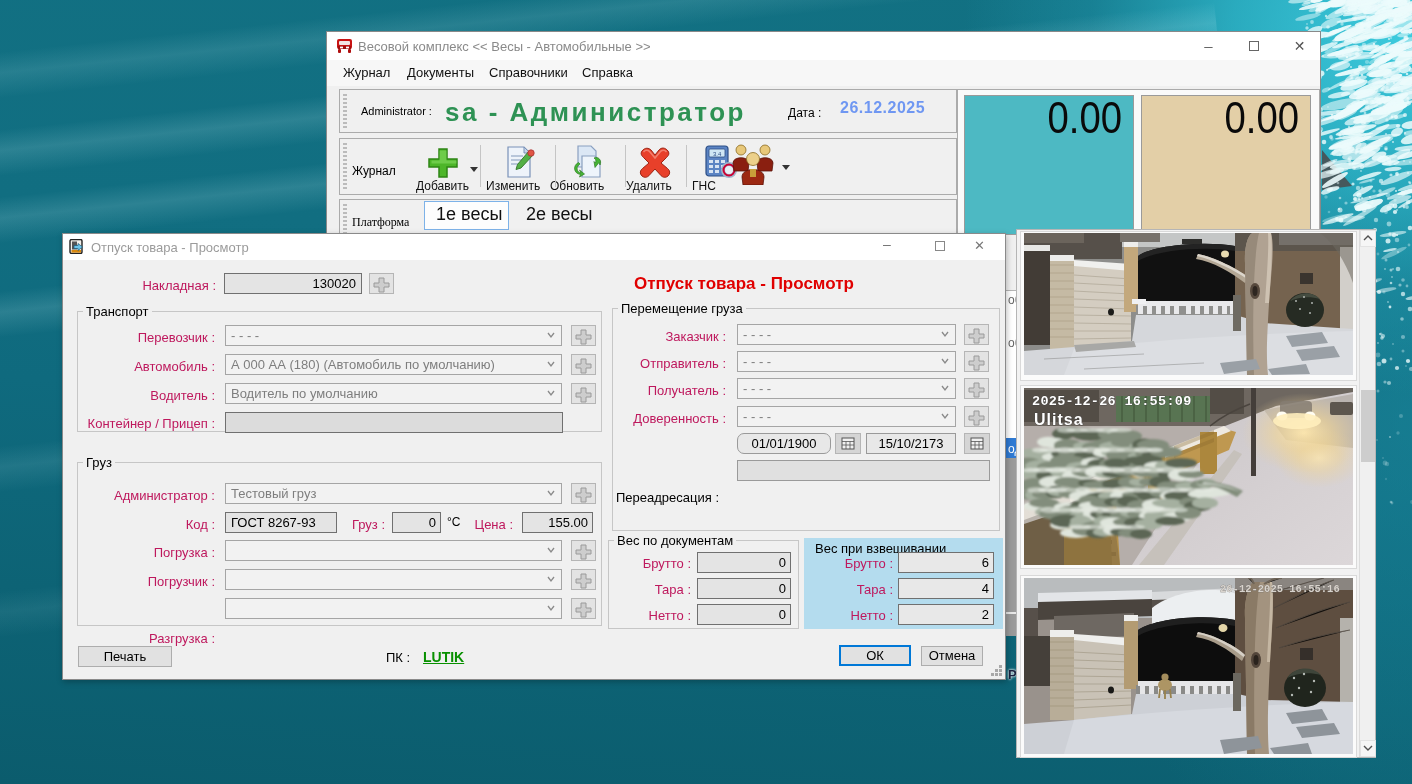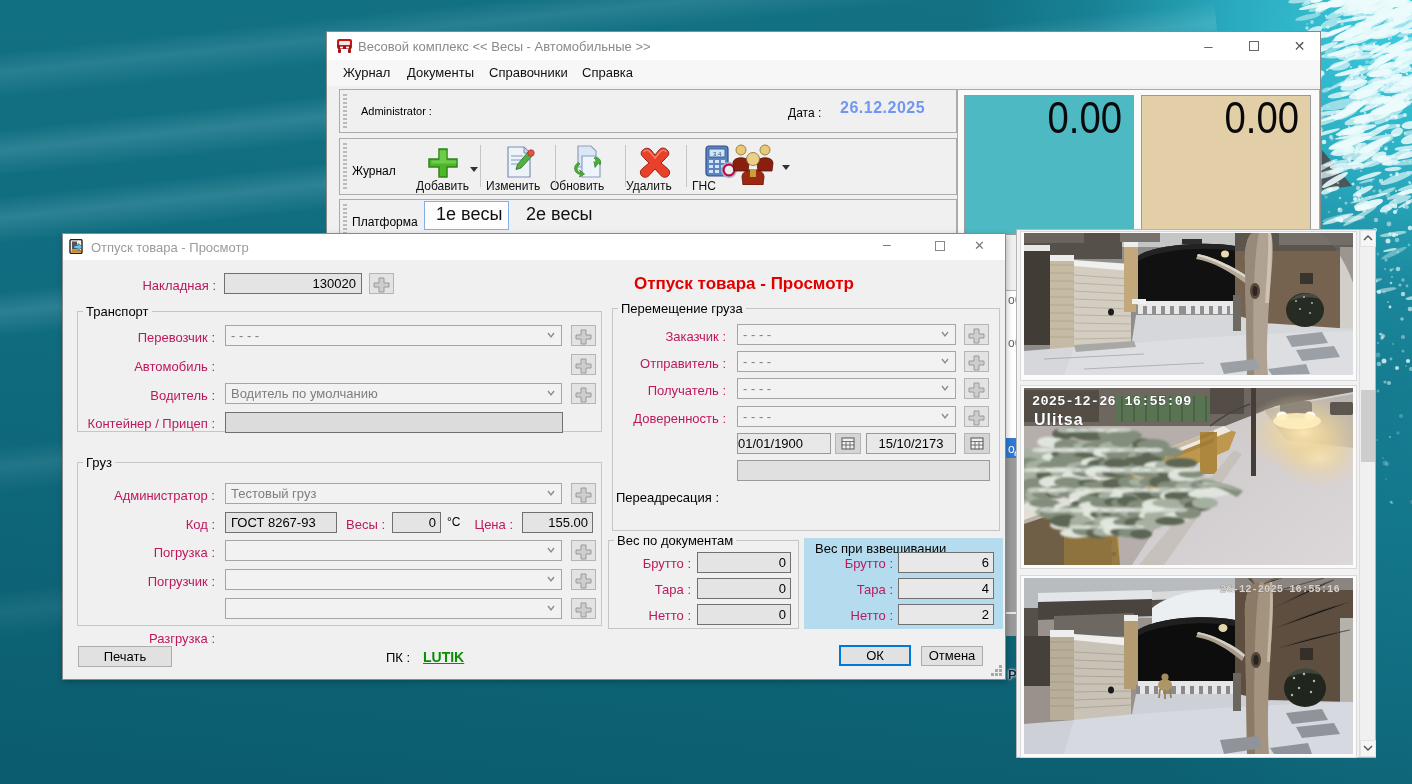--- a/index.html
+++ b/index.html
@@ -885,20 +885,21 @@
  </div>
  <div id="mw-menu">
   <span style="position:absolute;left:16px;top:5px;">Журнал</span>
   <span style="position:absolute;left:80px;top:5px;">Документы</span>
   <span style="position:absolute;left:162px;top:5px;">Справочники</span>
   <span style="position:absolute;left:255px;top:5px;">Справка</span>
  </div>
  <div class="panel" style="left:12px;top:57px;width:618px;height:44px;">
   <div class="grip"></div>
   <span style="position:absolute;left:21px;top:15px;font-size:11px;color:#000;">Administrator :</span>
+  <span style="position:absolute;left:105px;top:7px;font-size:26px;font-weight:bold;color:#2e9254;letter-spacing:2.5px;">sa - Администратор</span>
   <span style="position:absolute;left:448px;top:16px;font-size:12px;color:#000;">Дата :</span>
   <span style="position:absolute;left:500px;top:9px;font-size:16px;font-weight:bold;color:#6f97f2;letter-spacing:0.5px;">26.12.2025</span>
  </div>
  <div class="panel" style="left:12px;top:106px;width:618px;height:57px;">
   <div class="grip"></div>
   <span style="position:absolute;left:12px;top:25px;font-size:12px;color:#000;">Журнал</span>
   <svg style="position:absolute;left:86px;top:7px" width="34" height="32" viewBox="0 0 34 32">
    <path d="M13 3 h8 v10 h10 v8 h-10 v10 h-8 v-10 h-10 v-8 h10 z" fill="#4db629" stroke="#2e8515" stroke-width="1.5"></path>
    <path d="M13.5 4.5 h7 v10 h10 v3 h-25 v-3 h8 z" fill="#7fd95c" opacity="0.65"></path>
   </svg>
@@ -970,21 +971,21 @@
   <svg style="position:absolute;left:441px;top:24px" width="10" height="8">
         <polygon points="1,2 9,2 5,7" fill="#333"></polygon>
       </svg>
   <div class="tbsep" style="left:140px;"></div>
   <div class="tbsep" style="left:215px;"></div>
   <div class="tbsep" style="left:285px;"></div>
   <div class="tbsep" style="left:346px;"></div>
  </div>
  <div class="panel" style="left:12px;top:167px;width:618px;height:60px;border-bottom:none;">
   <div class="grip"></div>
-  <span style="position:absolute;left:12px;top:15px;font-size:12px;color:#000;">Платформа</span>
+  <span style="position:absolute;left:12px;top:15px;font-size:12px;color:#000;font-family:Liberation Serif, serif;">Платформа</span>
   <div style="position:absolute;left:84px;top:1px;width:85px;height:29px;background:#fdfdfd;border:1px solid #7db2e8;"></div>
   <span style="position:absolute;left:96px;top:4px;font-size:18px;color:#111;">1е весы</span>
   <span style="position:absolute;left:186px;top:4px;font-size:18px;color:#111;">2е весы</span>
  </div>
 
  <div style="position:absolute;left:630px;top:57px;width:363px;height:547px;background:#fafafa;border:1px solid #ababab;"></div>
  <div style="position:absolute;left:637px;top:63px;width:170px;height:535px;background:#4db9c3;border:1px solid #9a9a9a;"></div>
  <div style="position:absolute;left:814px;top:63px;width:170px;height:535px;background:#e3cfa7;border:1px solid #9a9a9a;"></div>
  <span style="position:absolute;left:637px;top:61px;width:158px;text-align:right;font-size:44px;color:#0a0a0a;transform:scaleX(0.87);transform-origin:100% 50%;">0.00</span>
  <span style="position:absolute;left:814px;top:61px;width:158px;text-align:right;font-size:44px;color:#0a0a0a;transform:scaleX(0.87);transform-origin:100% 50%;">0.00</span>
@@ -1023,20 +1024,23 @@
  <div class="group" style="left:14px;top:77px;width:525px;height:121px;"></div>
  <div class="glabel" style="left:20px;top:70px;">Транспорт</div>
  <div class="lbl" style="left:40px;top:96px;width:112px;">Перевозчик :</div>
  <div class="combo" style="left:162px;top:91px;width:337px;">- - - -<svg class="chev" viewBox="0 0 8 8">
         <path d="M1 2 l3 4 3 -4" fill="none" stroke="#8a8a8a" stroke-width="1.3"></path>
       </svg></div>
  <div class="plusbtn" style="left:508px;top:91px;"><svg width="23" height="19">
         <path d="M9 4 h5 v5 h5 v4 h-5 v5 h-5 v-5 h-5 v-4 h5 z" fill="#cdcdcd" stroke="#9a9a9a"></path>
       </svg></div>
  <div class="lbl" style="left:40px;top:125px;width:112px;">Автомобиль :</div>
+ <div class="combo" style="left:162px;top:120px;width:337px;">А 000 АА (180) (Автомобиль по умолчанию)<svg class="chev" viewBox="0 0 8 8">
+        <path d="M1 2 l3 4 3 -4" fill="none" stroke="#8a8a8a" stroke-width="1.3"></path>
+      </svg></div>
  <div class="plusbtn" style="left:508px;top:120px;"><svg width="23" height="19">
         <path d="M9 4 h5 v5 h5 v4 h-5 v5 h-5 v-5 h-5 v-4 h5 z" fill="#cdcdcd" stroke="#9a9a9a"></path>
       </svg></div>
  <div class="lbl" style="left:40px;top:154px;width:112px;">Водитель :</div>
  <div class="combo" style="left:162px;top:149px;width:337px;">Водитель по умолчанию<svg class="chev" viewBox="0 0 8 8">
         <path d="M1 2 l3 4 3 -4" fill="none" stroke="#8a8a8a" stroke-width="1.3"></path>
       </svg></div>
  <div class="plusbtn" style="left:508px;top:149px;"><svg width="23" height="19">
         <path d="M9 4 h5 v5 h5 v4 h-5 v5 h-5 v-5 h-5 v-4 h5 z" fill="#cdcdcd" stroke="#9a9a9a"></path>
       </svg></div>
@@ -1047,21 +1051,21 @@
  <div class="glabel" style="left:20px;top:221px;">Груз</div>
  <div class="lbl" style="left:40px;top:254px;width:112px;">Администратор :</div>
  <div class="combo" style="left:162px;top:249px;width:337px;">Тестовый груз<svg class="chev" viewBox="0 0 8 8">
         <path d="M1 2 l3 4 3 -4" fill="none" stroke="#8a8a8a" stroke-width="1.3"></path>
       </svg></div>
  <div class="plusbtn" style="left:508px;top:249px;"><svg width="23" height="19">
         <path d="M9 4 h5 v5 h5 v4 h-5 v5 h-5 v-5 h-5 v-4 h5 z" fill="#cdcdcd" stroke="#9a9a9a"></path>
       </svg></div>
  <div class="lbl" style="left:80px;top:283px;width:72px;">Код :</div>
  <div class="tb" style="left:162px;top:278px;width:112px;padding-left:5px;">ГОСТ 8267-93</div>
- <div class="lbl" style="left:282px;top:283px;width:40px;">Весы :</div>
+ <div class="lbl" style="left:282px;top:283px;width:40px;">Груз :</div>
  <div class="tb" style="left:329px;top:278px;width:49px;text-align:right;padding-right:4px;">0</div>
  <div style="position:absolute;left:384px;top:281px;font-size:12px;">°С</div>
  <div class="lbl" style="left:408px;top:283px;width:42px;">Цена :</div>
  <div class="tb" style="left:459px;top:278px;width:71px;text-align:right;padding-right:4px;">155.00</div>
  <div class="lbl" style="left:40px;top:311px;width:112px;">Погрузка :</div>
  <div class="combo" style="left:162px;top:306px;width:337px;">
       <svg class="chev" viewBox="0 0 8 8">
         <path d="M1 2 l3 4 3 -4" fill="none" stroke="#8a8a8a" stroke-width="1.3"></path>
       </svg>
     </div>
@@ -1110,21 +1114,21 @@
  <div class="plusbtn" style="left:901px;top:144px;"><svg width="23" height="19">
         <path d="M9 4 h5 v5 h5 v4 h-5 v5 h-5 v-5 h-5 v-4 h5 z" fill="#cdcdcd" stroke="#9a9a9a"></path>
       </svg></div>
  <div class="lbl" style="left:555px;top:177px;width:108px;">Доверенность :</div>
  <div class="combo" style="left:674px;top:172px;width:219px;">- - - -<svg class="chev" viewBox="0 0 8 8">
         <path d="M1 2 l3 4 3 -4" fill="none" stroke="#8a8a8a" stroke-width="1.3"></path>
       </svg></div>
  <div class="plusbtn" style="left:901px;top:172px;"><svg width="23" height="19">
         <path d="M9 4 h5 v5 h5 v4 h-5 v5 h-5 v-5 h-5 v-4 h5 z" fill="#cdcdcd" stroke="#9a9a9a"></path>
       </svg></div>
- <div class="tb" style="left:674px;top:199px;width:94px;background:#e8e8e8;border-color:#9a9a9a;">01/01/1900</div>
+ <div class="tb" style="left:674px;top:199px;width:94px;text-align:center;background:#e8e8e8;border-color:#9a9a9a;border-radius:7px;">01/01/1900</div>
  <div class="plusbtn" style="left:772px;top:199px;width:26px;background:#d5d5d5;"><svg width="24" height="19">
         <rect x="6" y="4" width="12" height="11" fill="#f0f0f0" stroke="#555"></rect>
         <path d="M6 7.5 h12 M10 7.5 v7.5 M14 7.5 v7.5 M6 11 h12" stroke="#555" stroke-width="0.8"></path>
       </svg></div>
  <div class="tb" style="left:803px;top:199px;width:90px;text-align:center;background:#e8e8e8;border-color:#9a9a9a;">15/10/2173</div>
  <div class="plusbtn" style="left:901px;top:199px;width:26px;background:#d5d5d5;"><svg width="24" height="19">
         <rect x="6" y="4" width="12" height="11" fill="#f0f0f0" stroke="#555"></rect>
         <path d="M6 7.5 h12 M10 7.5 v7.5 M14 7.5 v7.5 M6 11 h12" stroke="#555" stroke-width="0.8"></path>
       </svg></div>
  <div class="tb" style="left:674px;top:226px;width:253px;background:#e0e0e0;border-color:#9a9a9a;"></div>

